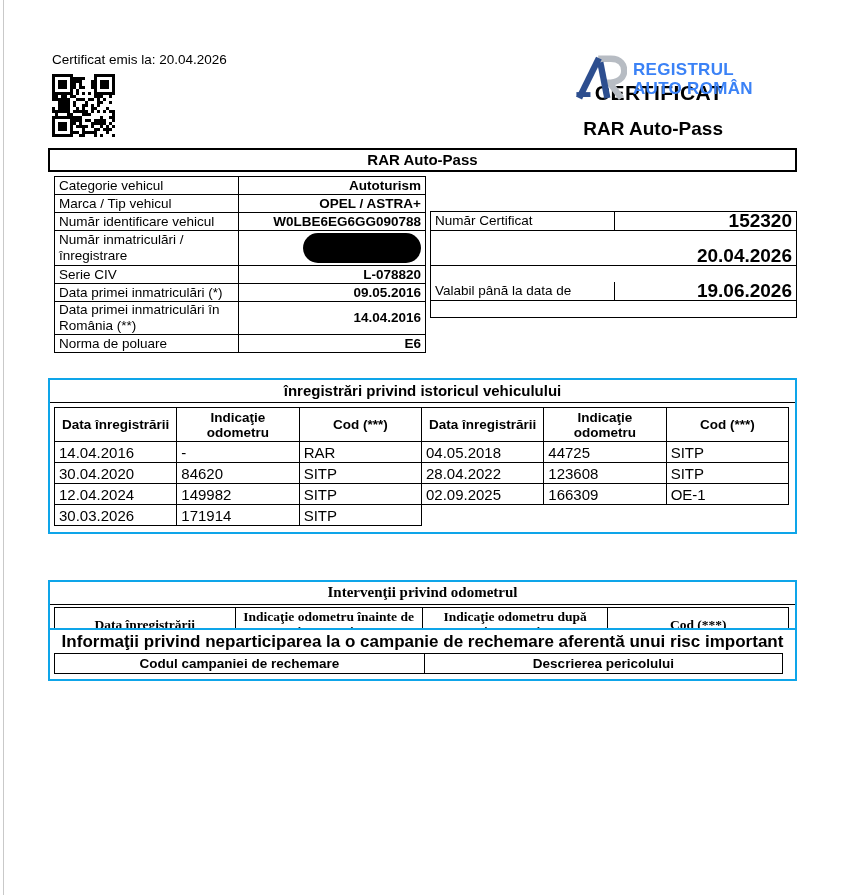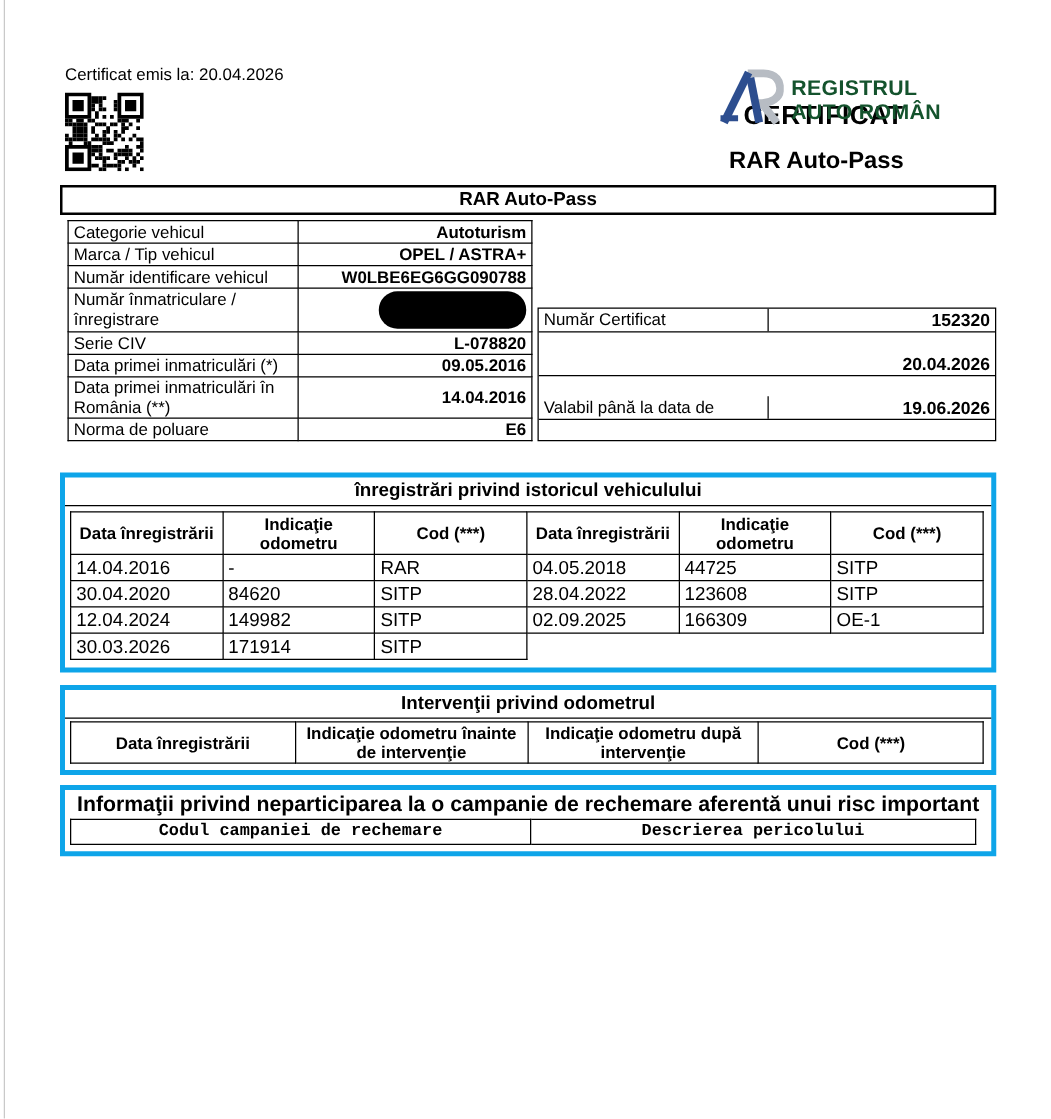--- a/index.html
+++ b/index.html
@@ -10,55 +10,55 @@
   }
   .edge-line { position:absolute; left:3px; top:0; height:100%; width:1px; background:#c9c9c9; }
 
   
   .issued { position:absolute; left:52px; top:52px; font-size:13.5px; }
   .qr-wrap { position:absolute; left:52px; top:74px; width:63px; height:63px; }
   .center-titles { position:absolute; left:123px; width:600px; top:81px; text-align:right; }
   .t1 { font-size:21px; font-weight:bold; letter-spacing:0.5px; }
   .t2 { font-size:19px; font-weight:bold; margin-top:13px; }
   .logo { position:absolute; left:575px; top:46px; display:flex; align-items:center; gap:6px; }
-  .logo-text { color:#14532d; font-weight:bold; font-size:17px; line-height:19px; letter-spacing:0.3px; white-space:nowrap; }
-
-  
-  .sec { position:absolute; left:48px; width:749px; border:4px solid #0ea5e9; background:#fff; }
+  .logo-text { color:#3b82f6; font-weight:bold; font-size:17px; line-height:19px; letter-spacing:0.3px; white-space:nowrap; }
+
+  
+  .sec { position:absolute; left:48px; width:749px; border:2px solid #0ea5e9; background:#fff; }
   .sec-title { border-bottom:1.5px solid #000; text-align:center; font-weight:bold; font-size:15px; padding:2px 0 3px; }
   .sec-body { padding:4px 6px 6px 4px; }
 
   
   .bar { position:absolute; left:48px; top:148px; width:749px; border:2px solid #000;
          text-align:center; font-weight:bold; font-size:15px; padding:1px 0 2px; }
-  .cols { position:absolute; left:48px; top:176px; width:749px; display:flex; align-items:flex-end; }
+  .cols { position:absolute; left:48px; top:176px; width:749px; display:flex; align-items:center; }
   table.vt { border-collapse:collapse; margin-left:6px; width:372px; }
   table.vt td { border:1.5px solid #000; font-size:13.5px; padding:0 4px; height:18px; line-height:16px; vertical-align:middle; }
   table.vt td.lab { width:184px; }
   table.vt td.val { font-weight:bold; text-align:right; }
   .colgap { width:4px; }
   .rt { flex:1; border:1.5px solid #000; display:flex; flex-direction:column;gap:16px; }
   .r-row { display:flex; border-bottom:1.5px solid #000; }
   .r-lab { width:184px; border-right:1.5px solid #000; font-size:13.5px; padding:1px 4px; line-height:16px; }
-  .r-val { flex:1; font-weight:bold; font-size:14px; text-align:right; padding:1px 4px; line-height:16px; }
+  .r-val { flex:1; font-weight:bold; font-size:19px; text-align:right; padding:1px 4px; line-height:16px; }
   .r-fill { flex:1; display:flex; }
   .r-fill-l { width:184px; border-right:1.5px solid #000; }
   .r-fill-r { flex:1; }
   .redact { width:118px; height:30px; background:#000; border-radius:16px; margin:2px 0 2px auto; }
 
   
   #history { top:378px; }
   table.grid { width:100%; border-collapse:collapse; table-layout:fixed; }
   table.grid th { border:1.5px solid #000; font-size:13.5px; font-weight:bold; text-align:center;
                   vertical-align:middle; padding:1px 2px; height:34px; line-height:15px; }
   table.grid td { border:1.5px solid #000; font-size:15px; padding:0 4px; height:21px; line-height:19px; vertical-align:middle; }
   table.grid td.e { border:none; }
 
   
-  #interventions { top:548px; }
+  #interventions { top:580px;font-family:Liberation Serif, serif; }
   #interventions th { height:29px; }
 
   
   #recall { top:628px; }
   .r-title { font-weight:bold; font-size:17px; text-align:center; line-height:17px; padding:3px 8px 1px; }
   #recall th { height:20px; }
 </style>
 </head>
 <body>
 
@@ -257,21 +257,21 @@
       </tr>
       <tr>
         <td class="lab">Marca / Tip vehicul</td>
         <td class="val">OPEL / ASTRA+</td>
       </tr>
       <tr>
         <td class="lab">Număr identificare vehicul</td>
         <td class="val">W0LBE6EG6GG090788</td>
       </tr>
       <tr>
-        <td class="lab">Număr înmatriculare / înregistrare</td>
+        <td class="lab">Număr inmatriculări / înregistrare</td>
         <td class="val">
               <div class="redact"></div>
             </td>
       </tr>
       <tr>
         <td class="lab">Serie CIV</td>
         <td class="val">L-078820</td>
       </tr>
       <tr>
         <td class="lab">Data primei inmatriculări (*)</td>
@@ -376,21 +376,21 @@
         </tr>
       </tbody>
         </table>
     </div>
   </div>
 
   <div class="sec" id="recall">
     <div class="r-title">
       <div>Informaţii privind neparticiparea la o campanie de rechemare aferentă unui risc important</div>
     </div>
-    <div class="sec-body" style="padding:2px 12px 5px 4px;font-family:Liberation Mono, monospace;">
+    <div class="sec-body" style="padding:2px 12px 5px 4px;">
       <table class="grid">
         <colgroup>
             <col style="width:50.8%">
             <col style="width:49.2%">
           </colgroup>
         <tbody>
             <tr>
           <th>Codul campaniei de rechemare</th>
           <th>Descrierea pericolului</th>
         </tr>

